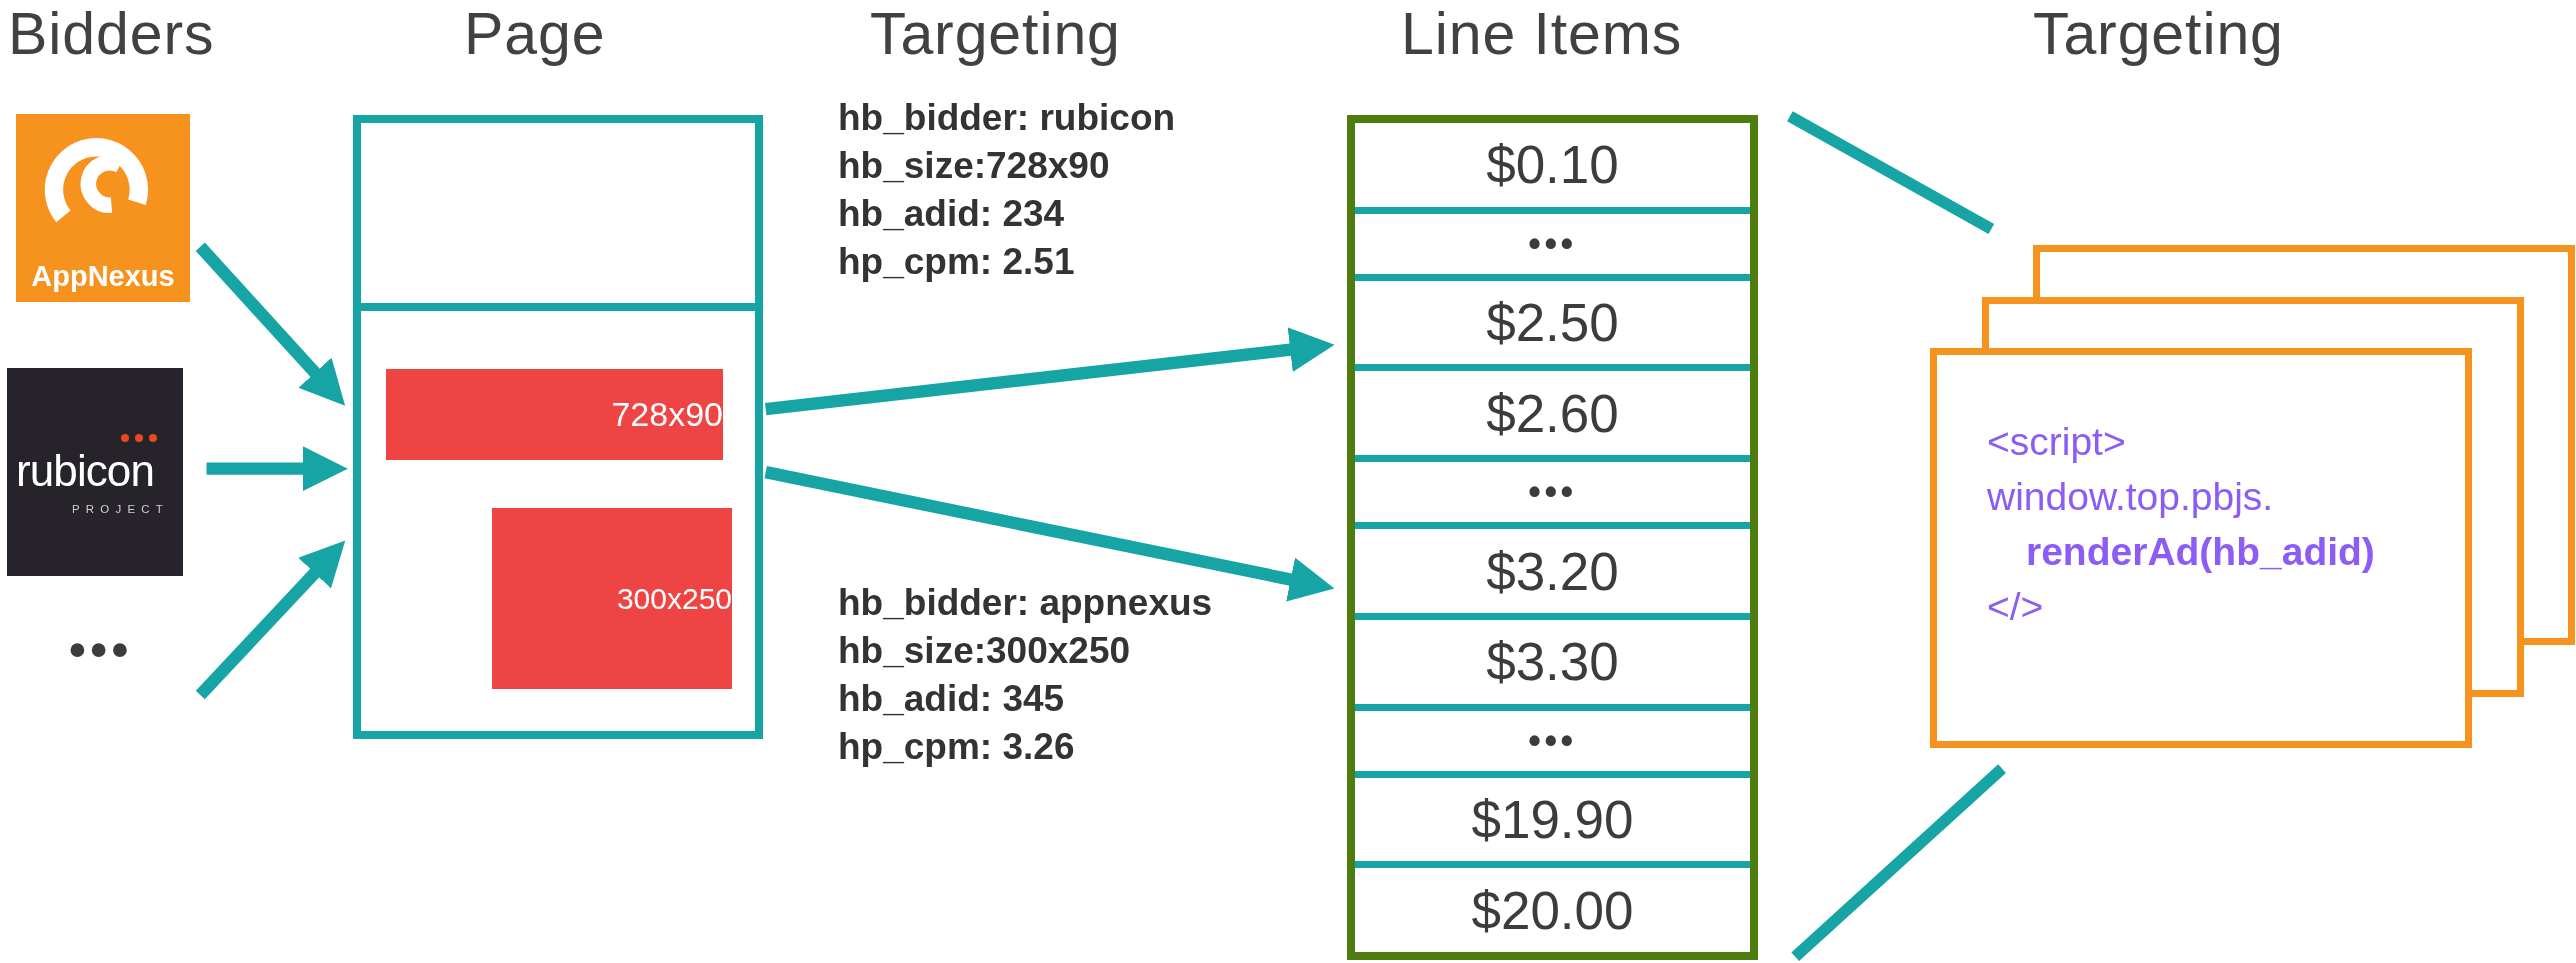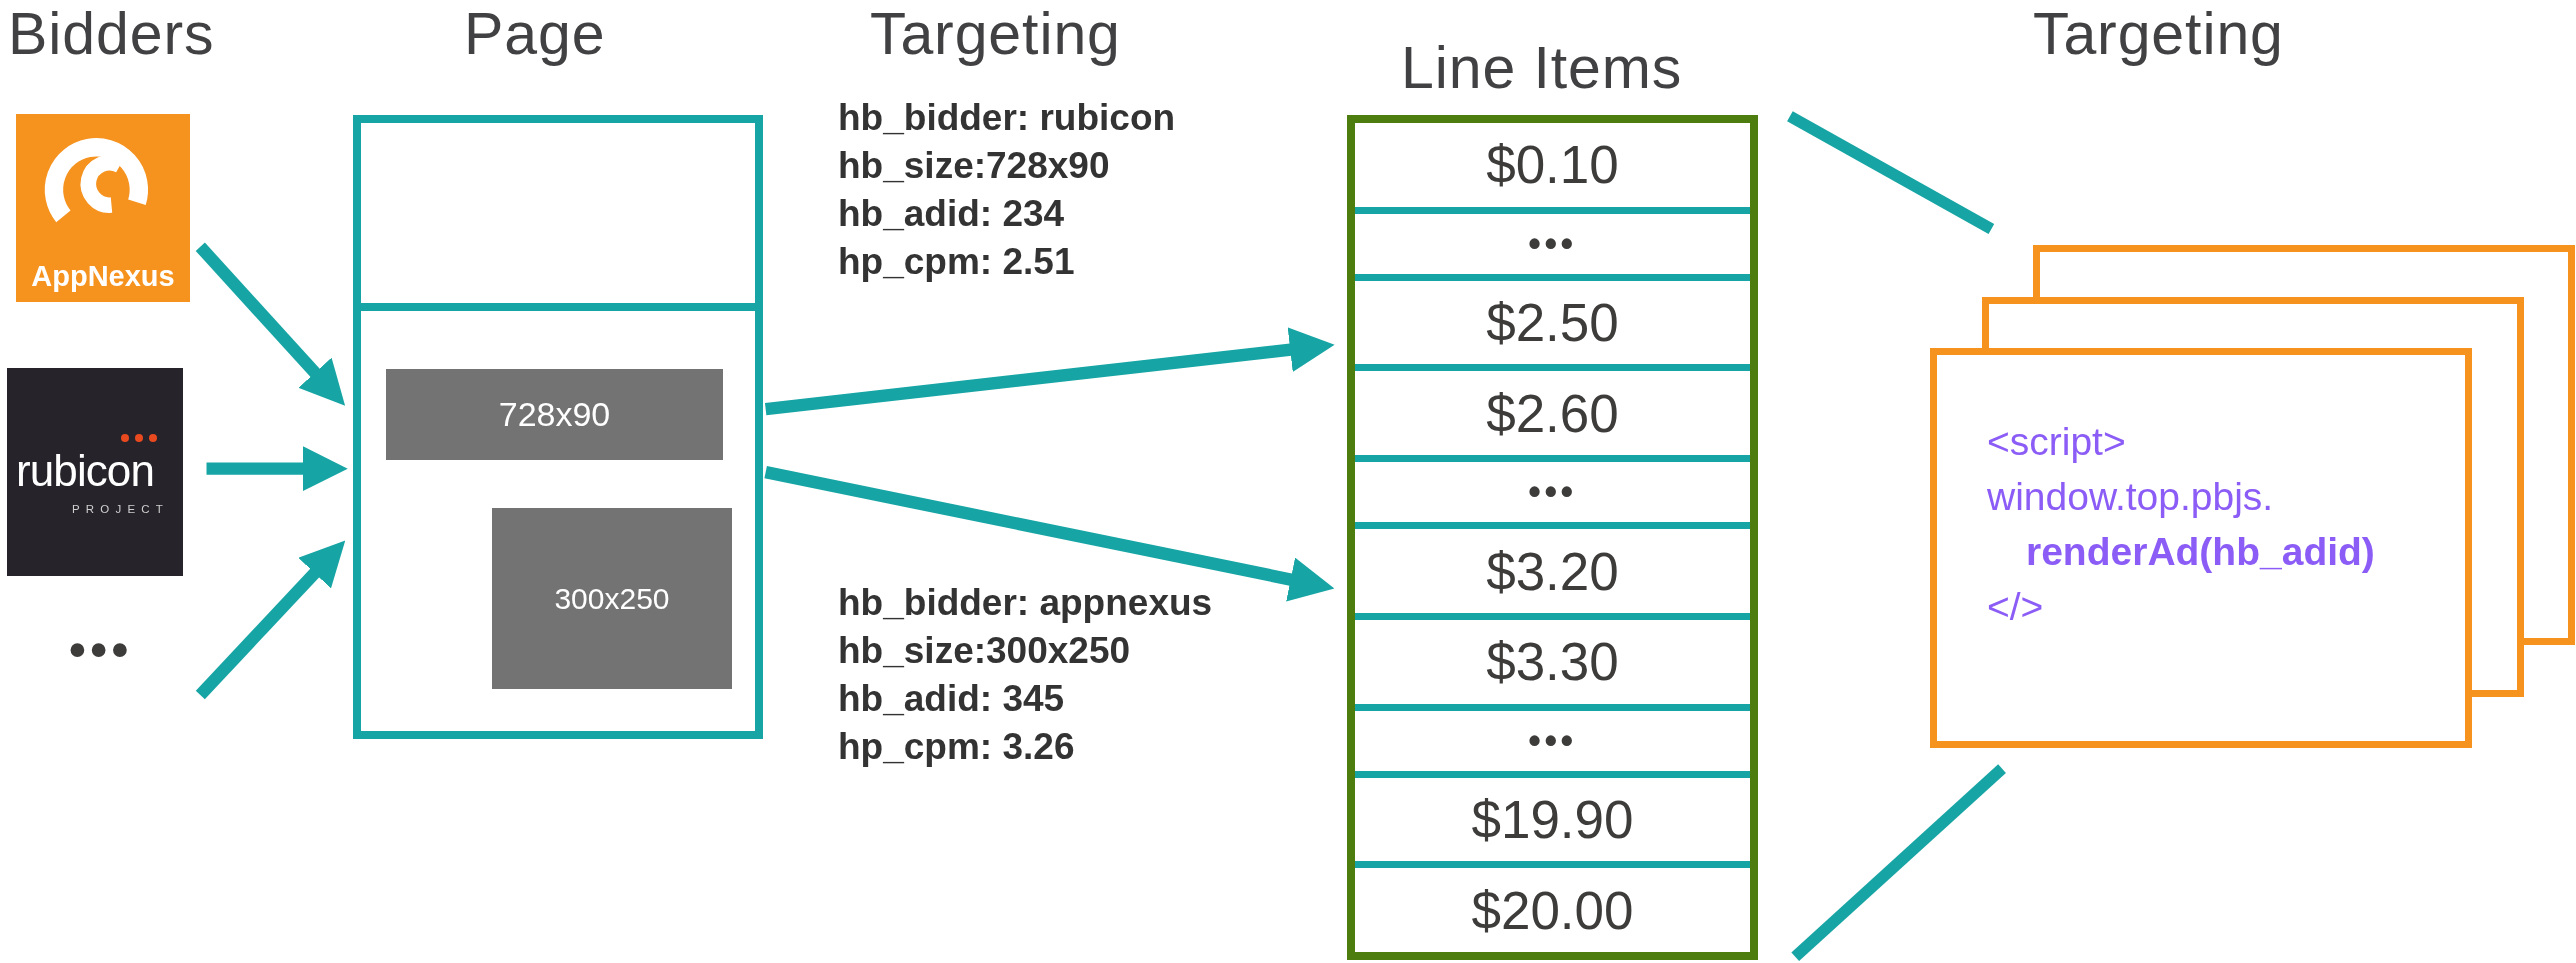--- a/index.html
+++ b/index.html
@@ -7,21 +7,21 @@
     position:relative; width:2576px; height:963px;
     background:#ffffff; overflow:hidden;
     font-family:"Liberation Sans", sans-serif;
     color:#3d3c3b;
   }
   
   .hdr { position:absolute; top:0; font-size:59px; font-weight:400; letter-spacing:0.9px; color:#414042; white-space:nowrap; }
   .hdr-bidders   { left:8px; }
   .hdr-page      { left:464px; }
   .hdr-targeting { left:870px; }
-  .hdr-lineitems { left:1401px;margin-top:34px; }
+  .hdr-lineitems { left:1401px; }
   .hdr-creatives { left:2033px; }
 
   
   .logo-appnexus {
     position:absolute; left:16px; top:114px; width:174px; height:188px;
     background:#f6921e; display:flex; flex-direction:column; align-items:center; justify-content:flex-end;
   }
   .logo-appnexus svg { position:absolute; left:16px; top:9px; }
   .appnexus-label { position:relative; color:#fff; font-weight:bold; font-size:29px; margin-bottom:9px; letter-spacing:0px; }
 
@@ -35,21 +35,21 @@
   .rubicon-sub { position:absolute; right:14px; top:135px; font-size:11.5px; letter-spacing:6.2px; color:#cfcfcf; }
 
   .bidders-more { position:absolute; left:69px; top:622px; font-size:48px; font-weight:bold; letter-spacing:4.4px; color:#3d3c3b; }
 
   
   .page-box {
     position:absolute; left:353px; top:115px; width:410px; height:624px;
     border:8px solid #16a5a4; box-sizing:border-box; background:#fff;
   }
   .page-divider { position:absolute; left:0; right:0; top:180px; height:8px; background:#16a5a4; }
-  .ad-slot { position:absolute; background:#737373; color:#fff; display:flex; align-items:center; justify-content:center; }
+  .ad-slot { position:absolute; background:#ef4444; color:#fff; display:flex; align-items:center; justify-content:flex-end; }
   .slot-728 { left:25px; top:246px; width:337px; height:91px; font-size:34px; }
   .slot-300 { left:131px; top:385px; width:240px; height:181px; font-size:30px; }
 
   
   .targeting-block { position:absolute; left:838px; font-size:37px; font-weight:bold; line-height:48px; color:#333; white-space:nowrap; }
   .targeting-1 { top:94px; }
   .targeting-2 { top:579px; }
 
   
   .li-table {

